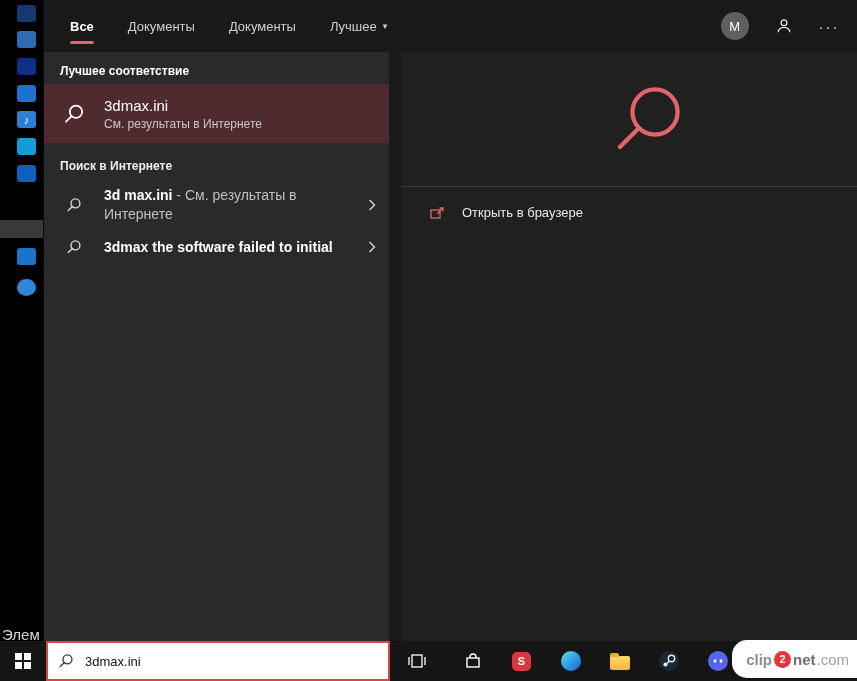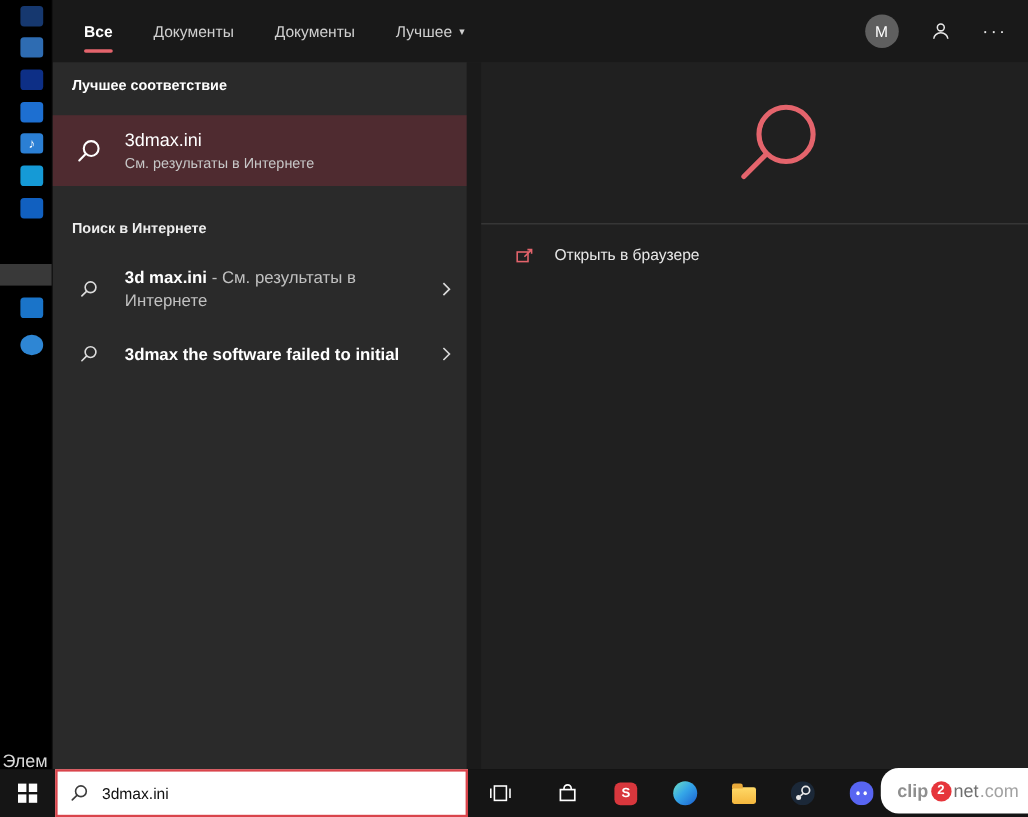--- a/index.html
+++ b/index.html
@@ -40,21 +40,21 @@
                        border-radius: 2px; background: #e4646c; }
   .tab .caret { font-size: 9px; margin-left: 6px; color: #cfcfcf; }
   .topbar-right { margin-left: auto; display: flex; align-items: center; gap: 26px; }
   .avatar { width: 28px; height: 28px; border-radius: 50%; background: #5f5f5f;
             display: flex; align-items: center; justify-content: center; font-size: 13px; color: #fff; }
   .icon-btn { display: flex; align-items: center; justify-content: center; color: #e8e8e8; }
   .ellipsis { font-size: 15px; letter-spacing: 2px; }
   .close-btn { font-size: 16px; }
 
   .content { flex: 1; display: flex; min-height: 0; }
-  .left-list { width: 345px; flex: 0 0 345px; background: #2a2a2a; display: flex; flex-direction: column; gap: 12px; }
+  .left-list { width: 345px; flex: 0 0 345px; background: #2a2a2a; display: flex; flex-direction: column; }
   .gutter { width: 12px; flex: 0 0 12px; background: #1a1a1a; }
   .right-panel { flex: 1; background: #202020; display: flex; flex-direction: column; }
 
   .section-h  { padding: 12px 16px 6px 16px; font-size: 12px; font-weight: 700; color: #fff; }
   .section-h2 { padding: 16px 16px 6px 16px; font-size: 12px; font-weight: 600; color: #ededed; }
   .best-row { height: 59px; background: #4f2b30; display: flex; align-items: center; }
   .row-icon { width: 60px; flex: 0 0 60px; display: flex; align-items: center; justify-content: center; }
   .best-title { font-size: 15px; color: #fff; }
   .best-sub { font-size: 12px; color: #c7c7c7; margin-top: 3px; }
 
@@ -94,21 +94,21 @@
                        background: #e8a93a; border-radius: 2px 2px 0 0; }
   .ic-opera { width: 19px; height: 19px; border-radius: 50%; border: 5px solid #e23b43; }
 
   
   .watermark { position: absolute; right: 0; bottom: 3px; height: 38px; background: #fff;
                border-radius: 15px 0 0 15px; display: flex; align-items: center; padding: 0 8px 0 14px;
                font-size: 15px; gap: 1px; z-index: 5; }
   .wm-clip { color: #8f8f8f; font-weight: 600; }
   .wm-2 { width: 17px; height: 17px; border-radius: 50%; background: #e6353b; color: #fff;
           display: flex; align-items: center; justify-content: center; font-size: 11px; font-weight: 700; margin: 0 1px; }
-  .wm-net { color: #6f6f6f; font-weight: 400; }
+  .wm-net { color: #6f6f6f; font-weight: 700; }
   .wm-com { color: #a2a2a2; font-weight: 400; }
 </style>
 </head>
 <body>
 
 <div class="desktop-strip">
   <div class="d-icon d1"></div>
   <div class="d-icon d2"></div>
   <div class="d-icon d3"></div>
   <div class="d-icon d4"></div>

